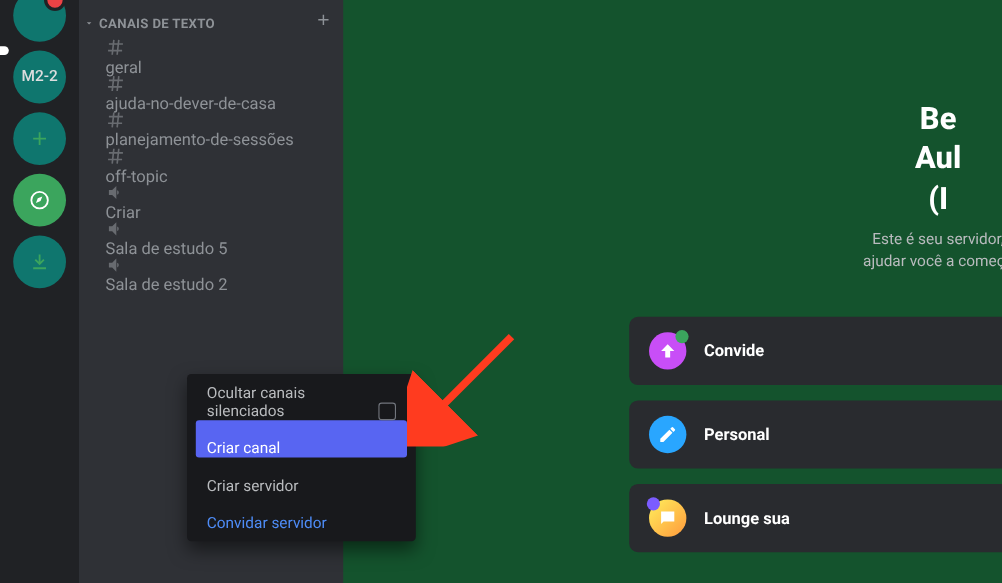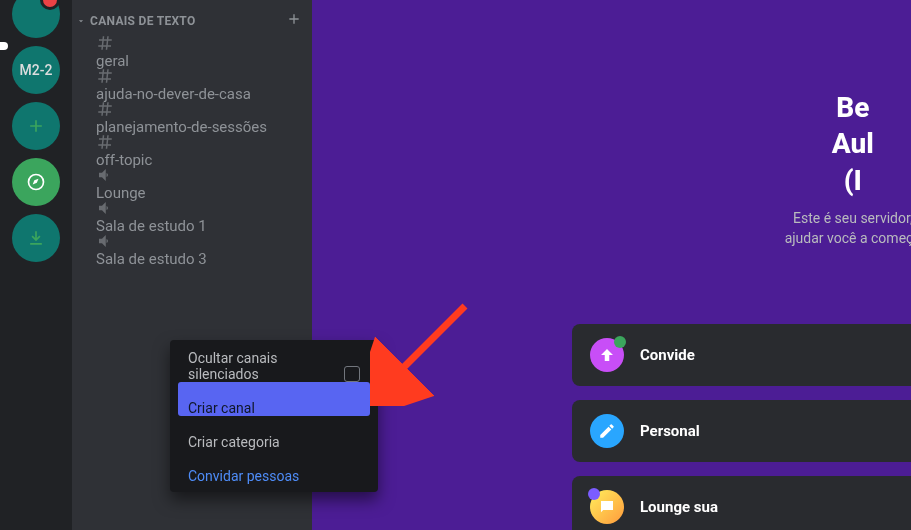--- a/index.html
+++ b/index.html
@@ -51,24 +51,23 @@
   .category .add { color: #8e9297; font-size: 18px; width: 20px; text-align: center; cursor: pointer;}
   .channel {
     display: flex; height: 32px; padding: 0 8px 0 16px;
     color: #8e9297; font-size: 15px; border-radius: 4px; margin: 1px 8px;
     cursor: pointer;
     flex-direction: column;
   }
   .chan-icon { width: 20px; margin-right: 6px; opacity: .6; display: flex; }
   .main {
     position: absolute; left: 312px; top: 0; right: 0; height: 100%;
-    background: #4c1d95;
+    background: #14532d;
     display: flex; flex-direction: column; align-items: center;
     padding-top: 90px;
-    gap: 36px;
   }
   .welcome { text-align: center; color: #fff; }
   .welcome h1 { font-size: 28px; font-weight: 800; line-height: 1.3; }
   .welcome p { color: #b9bbbe; font-size: 14px; margin-top: 10px; line-height: 1.4; }
   .cards { margin-top: 40px; width: 100%; padding-left: 160px; display: flex; flex-direction: column; gap: 14px; }
   .card {
     background: #292b2f; border-radius: 8px; display: flex; align-items: center;
     padding: 14px 18px; gap: 16px; cursor: pointer;
     width: 400px; 
   }
@@ -83,21 +82,21 @@
   .context-menu {
     position: absolute; left: 170px; top: 340px; width: 208px;
     background: #18191c; border-radius: 4px; padding: 8px;
     box-shadow: 0 8px 16px rgba(0,0,0,.5);
   }
   .ctx-row {
     display: flex; align-items: flex-end; height: 34px; padding: 0 10px;
     color: #b9bbbe; font-size: 14px; border-radius: 3px; cursor: pointer;
   }
   .ctx-row .lbl { flex: 1; }
-  .ctx-row.selected { background: #5865f2; color: #0f172a; }
+  .ctx-row.selected { background: #5865f2; color: #ffffff; }
   .ctx-row.invite .lbl { color: #4e8cf7; }
   .ctx-checkbox {
     width: 16px; height: 16px; border: 1.5px solid #72767d; border-radius: 3px;
   }
 
   .arrow {
     position: absolute; left: 370px; top: 296px; width: 110px; height: 110px; pointer-events: none;
   }
   .arrow svg { width: 100%; height: 100%; }
 </style>
@@ -175,37 +174,37 @@
       </span>
     <span>off-topic</span>
   </div>
 
   <div class="channel">
     <span class="chan-icon">
         <svg width="18" height="18" viewBox="0 0 24 24" fill="currentColor">
           <path d="M4 9v6h4l5 5V4L8 9H4zm12 3a3 3 0 00-2-2.8v5.6A3 3 0 0016 12z"></path>
         </svg>
       </span>
-    <span>Lounge</span>
+    <span>Criar</span>
   </div>
   <div class="channel">
     <span class="chan-icon">
         <svg width="18" height="18" viewBox="0 0 24 24" fill="currentColor">
           <path d="M4 9v6h4l5 5V4L8 9H4zm12 3a3 3 0 00-2-2.8v5.6A3 3 0 0016 12z"></path>
         </svg>
       </span>
-    <span>Sala de estudo 1</span>
+    <span>Sala de estudo 5</span>
   </div>
   <div class="channel">
     <span class="chan-icon">
         <svg width="18" height="18" viewBox="0 0 24 24" fill="currentColor">
           <path d="M4 9v6h4l5 5V4L8 9H4zm12 3a3 3 0 00-2-2.8v5.6A3 3 0 0016 12z"></path>
         </svg>
       </span>
-    <span>Sala de estudo 3</span>
+    <span>Sala de estudo 2</span>
   </div>
 </div>
 
 <div class="main">
   <div class="welcome" style="align-self:flex-end; text-align:center; padding-right:0; margin-right:-10px;">
     <h1>
       <span>Be</span><br>
       <span>Aul</span><br>
       <span>(I</span>
     </h1>
@@ -244,24 +243,24 @@
 
 <div class="context-menu">
   <div class="ctx-row">
     <span class="lbl">Ocultar canais silenciados</span>
     <span class="ctx-checkbox"></span>
   </div>
   <div class="ctx-row selected">
     <span class="lbl">Criar canal</span>
   </div>
   <div class="ctx-row">
-    <span class="lbl">Criar categoria</span>
+    <span class="lbl">Criar servidor</span>
   </div>
   <div class="ctx-row invite">
-    <span class="lbl">Convidar pessoas</span>
+    <span class="lbl">Convidar servidor</span>
   </div>
 </div>
 
 <div class="arrow">
   <svg viewBox="0 0 110 110">
     <defs>
       <marker id="ah" markerWidth="12" markerHeight="12" refX="3" refY="6" orient="auto">
         <path d="M0,0 L12,6 L0,12 z" fill="#ff3b1f"></path>
       </marker>
     </defs>

